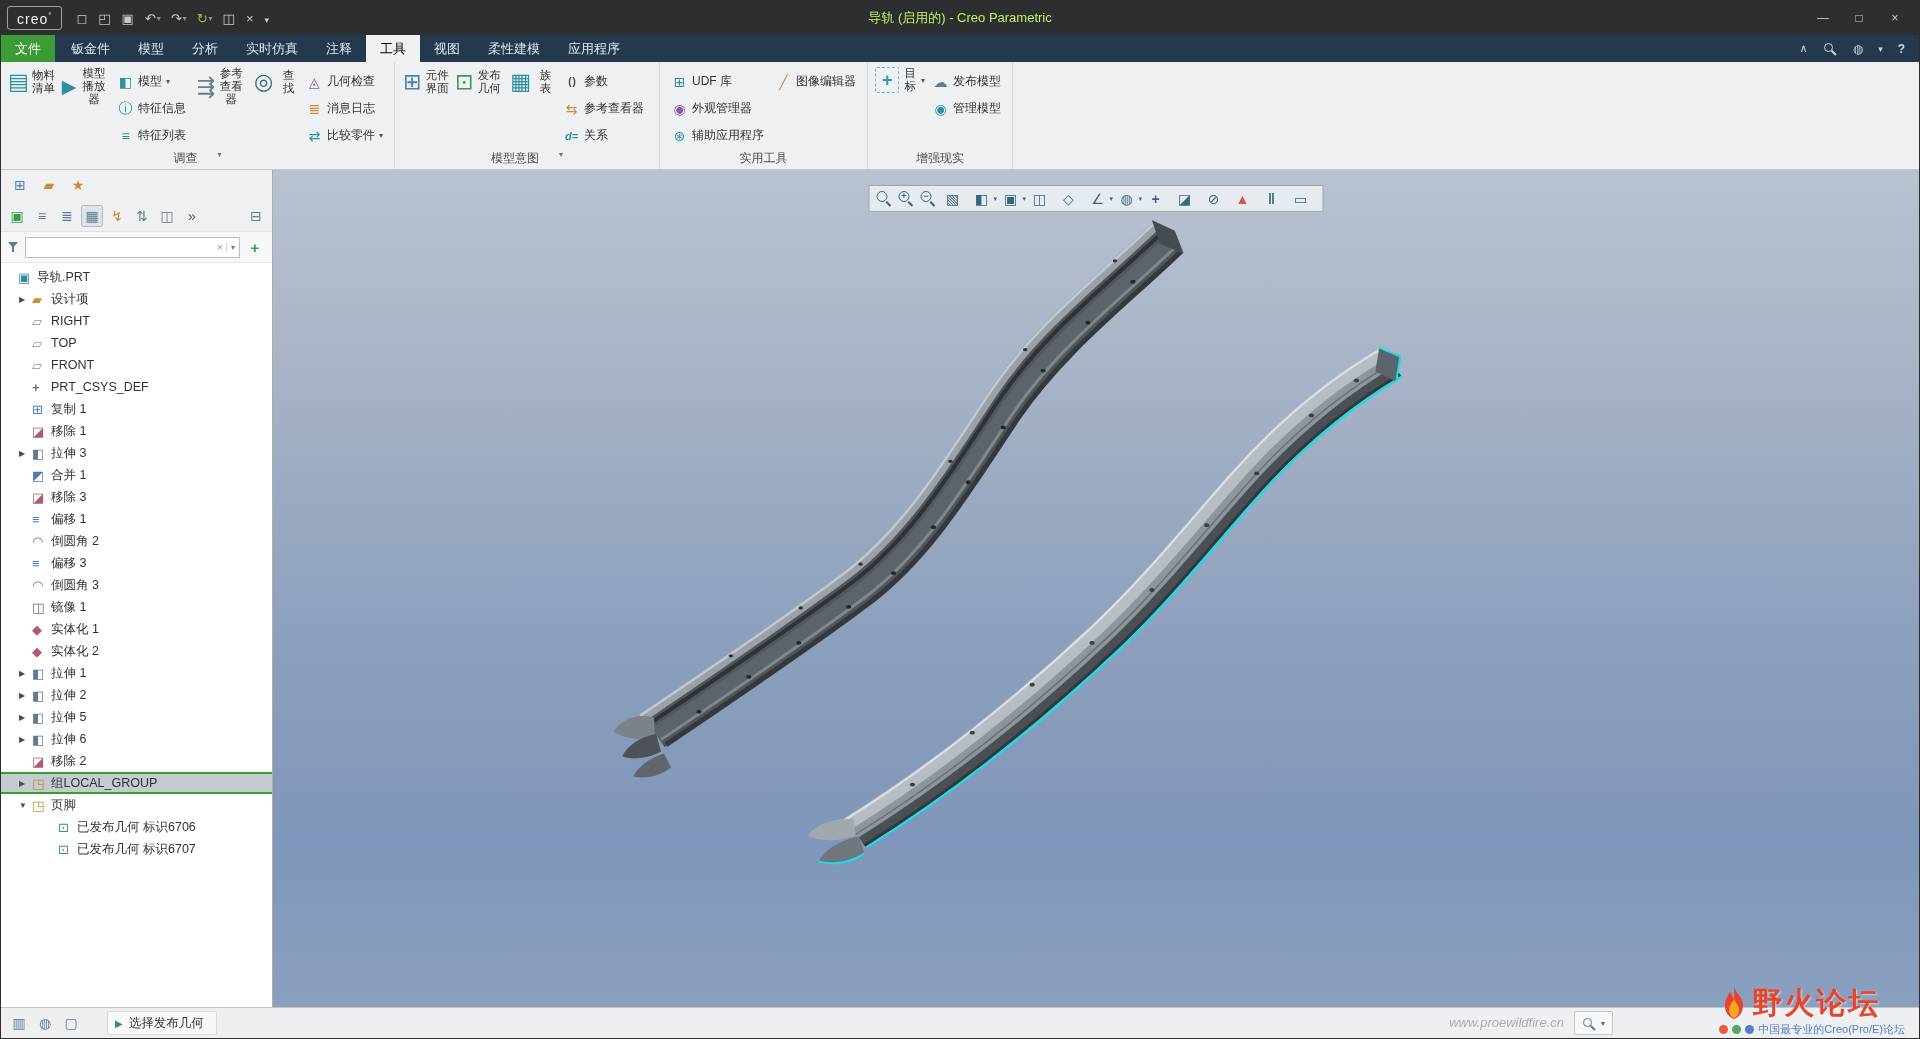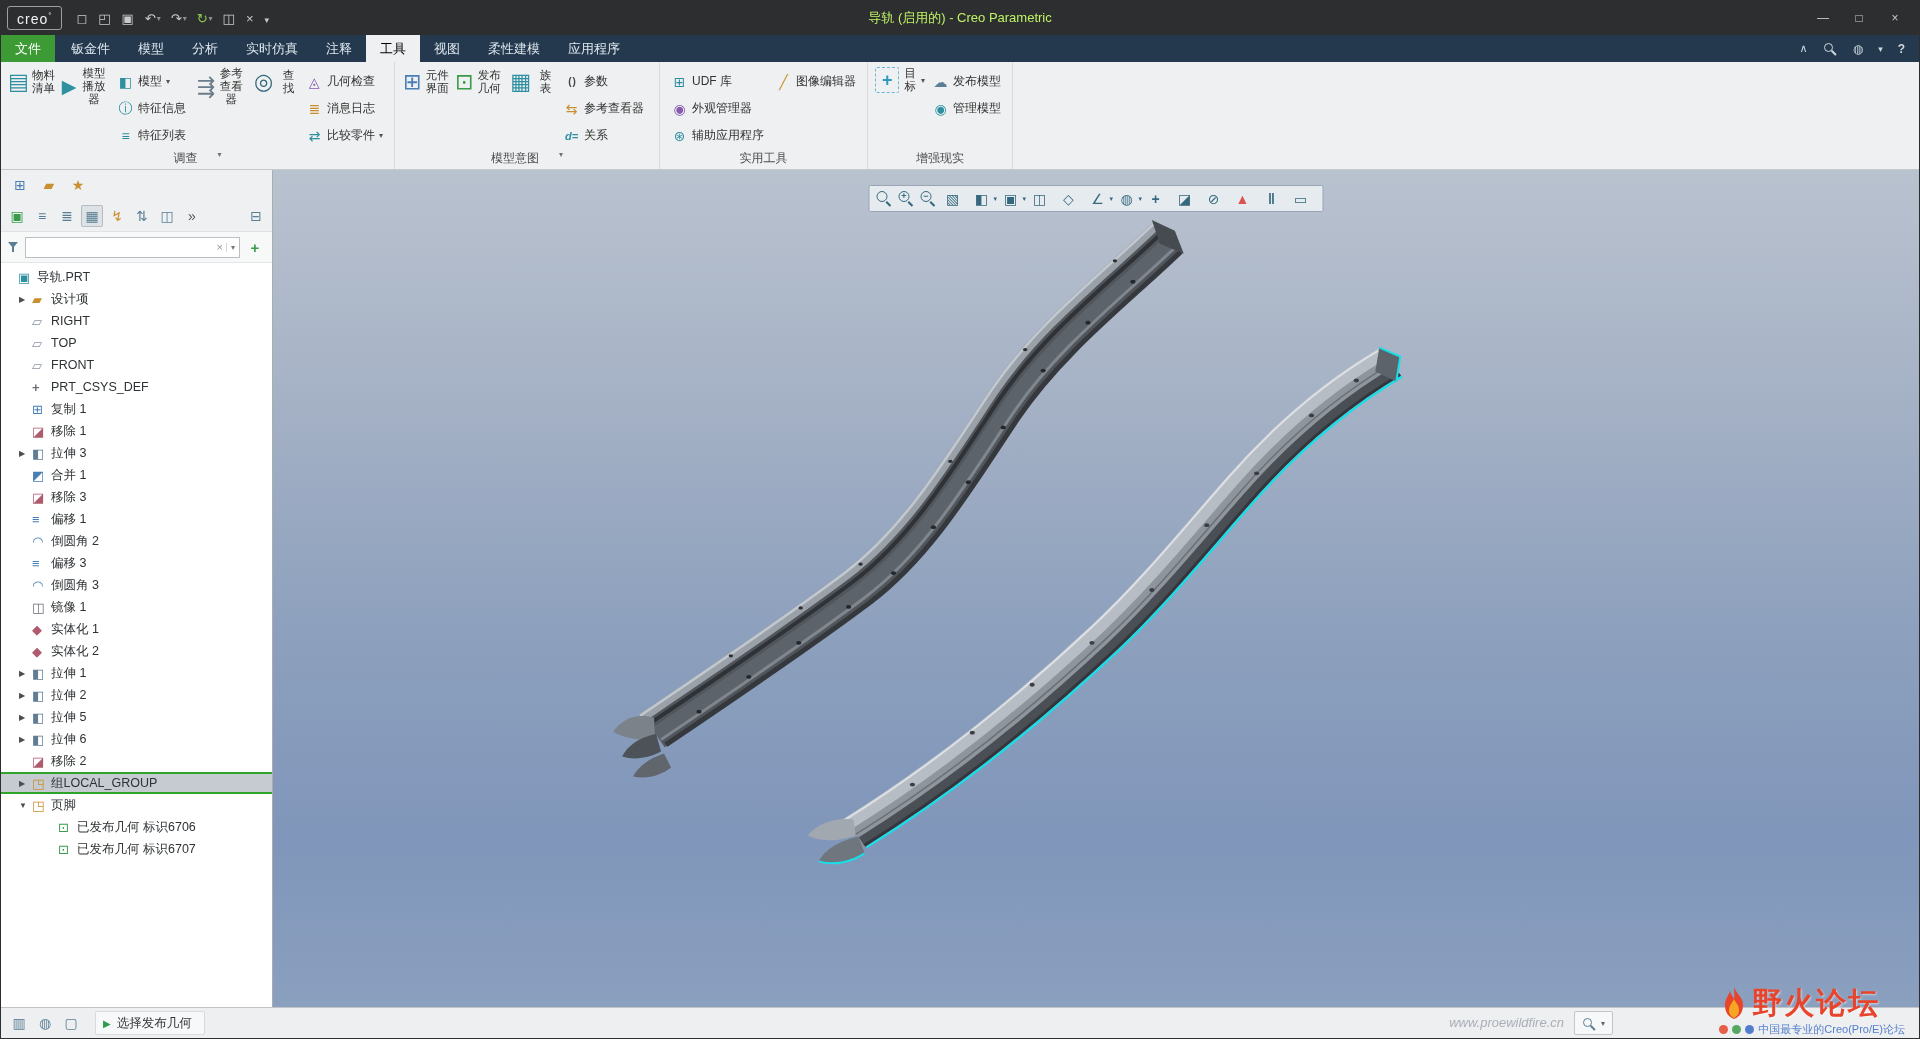--- a/index.html
+++ b/index.html
@@ -77,21 +77,21 @@
  background:linear-gradient(180deg,#b9c2cf 0%,#a7b3c6 25%,#8da0bd 55%,#8096ba 80%,#8ba0bf 100%)}
 .model{position:absolute;inset:0}
 .gtoolbar{position:absolute;top:15px;left:50%;transform:translateX(-50%);height:27px;background:rgba(238,242,246,.85);border:1px solid #9aa6b4;border-radius:2px;display:flex;align-items:center;padding:0 5px}
 .gitem-wrap{display:flex;align-items:center}
 .gicon{width:24px;height:23px;display:flex;align-items:center;justify-content:center;color:#35687c;font-size:14px;position:relative;cursor:default}
 .gcaret{font-size:7px;color:#35687c;width:5px;cursor:default}
 
 
 .statusbar{position:absolute;left:0;right:0;bottom:0;height:31px;background:#edeff0;border-top:1px solid #c2c5c7;display:flex;align-items:center;padding:0 6px;gap:4px}
 .sb-btn{width:24px;height:24px;display:flex;align-items:center;justify-content:center;color:#5a7f93;font-size:14px;cursor:default}
-.sb-prompt{display:flex;align-items:center;gap:6px;margin-left:8px;background:#f7f8f9;border:1px solid #d8dadc;height:24px;padding:0 12px 0 7px;border-radius:2px}
+.sb-prompt{display:flex;align-items:center;gap:6px;margin-left:20px;background:#f7f8f9;border:1px solid #d8dadc;height:24px;padding:0 12px 0 7px;border-radius:2px}
 .sb-prompt .ptxt{font-size:12.5px;color:#333}
 .sb-filter{margin-left:auto;margin-right:300px;display:flex;align-items:center;gap:4px;border:1px solid #c2c6c9;background:#f7f8f9;height:24px;padding:0 7px;border-radius:2px;color:#5a7f93;cursor:default}
 .sf-caret{font-size:8px;color:#666}
 
 
 .watermark{position:absolute;right:14px;bottom:1px;z-index:50;pointer-events:none}
 .wm-top{display:flex;align-items:flex-start;gap:3px}
 .wm-title{font-size:30px;font-weight:bold;color:#e8432b;letter-spacing:2px;line-height:32px;text-shadow:1px 1px 2px rgba(255,255,255,.55)}
 .wm-sub{display:flex;align-items:center;gap:4px;font-size:11px;color:#3a6bc8;opacity:.85;margin-top:-1px;justify-content:flex-end}
 .wm-dot{width:9px;height:9px;border-radius:50%;display:inline-block}

